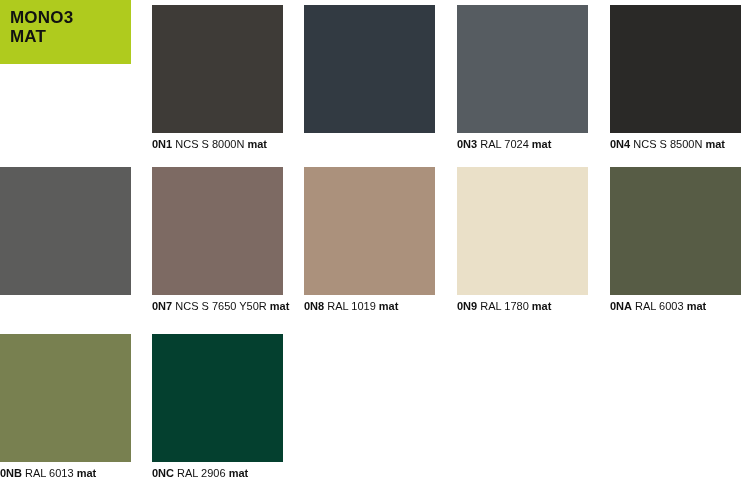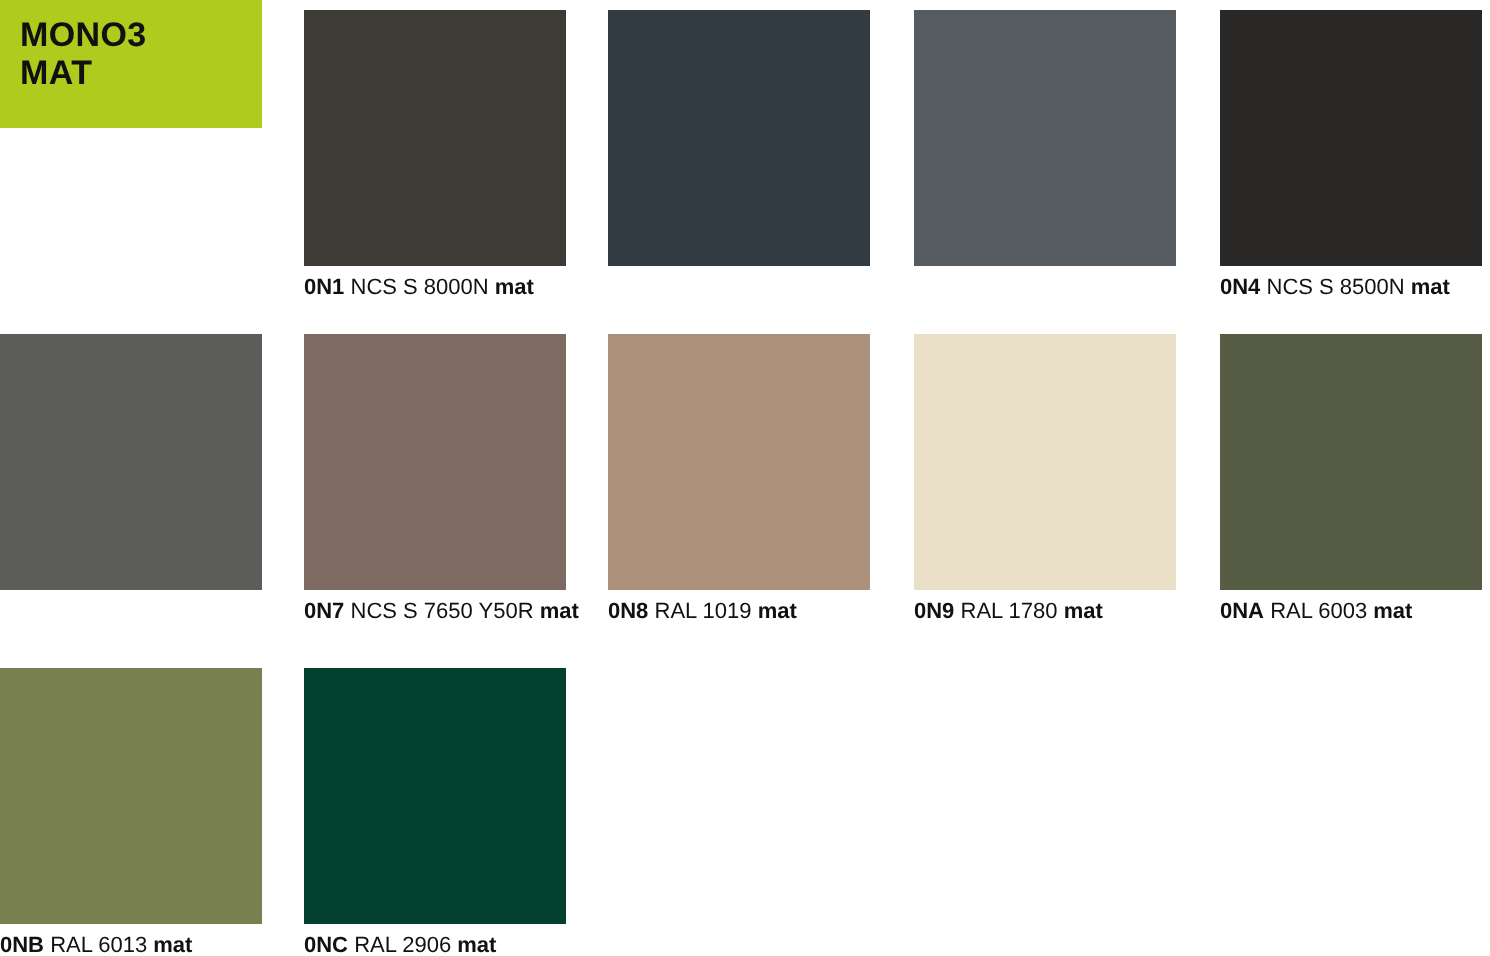--- a/index.html
+++ b/index.html
@@ -78,20 +78,21 @@
   <div id="swatch-grid">
       <div class="cell" style="left: 152px; top: 5px;">
         <div class="chip" style="background: rgb(62, 59, 55);"></div>
         <div class="caption"><span class="code">0N1</span><span class="ref"> NCS S 8000N </span><span class="finish">mat</span></div>
       </div>
       <div class="cell" style="left: 304px; top: 5px;">
         <div class="chip" style="background: rgb(50, 58, 66);"></div>
       </div>
       <div class="cell" style="left: 457px; top: 5px;">
         <div class="chip" style="background: rgb(86, 92, 97);"></div>
+        <div class="caption"><span class="code">0N3</span><span class="ref"> RAL 7024 </span><span class="finish">mat</span></div>
       </div>
       <div class="cell" style="left: 610px; top: 5px;">
         <div class="chip" style="background: rgb(42, 41, 39);"></div>
         <div class="caption"><span class="code">0N4</span><span class="ref"> NCS S 8500N </span><span class="finish">mat</span></div>
       </div>
       <div class="cell" style="left: 0px; top: 167px;">
         <div class="chip" style="background: rgb(92, 92, 91);"></div>
       </div>
       <div class="cell" style="left: 152px; top: 167px;">
         <div class="chip" style="background: rgb(125, 106, 99);"></div>

